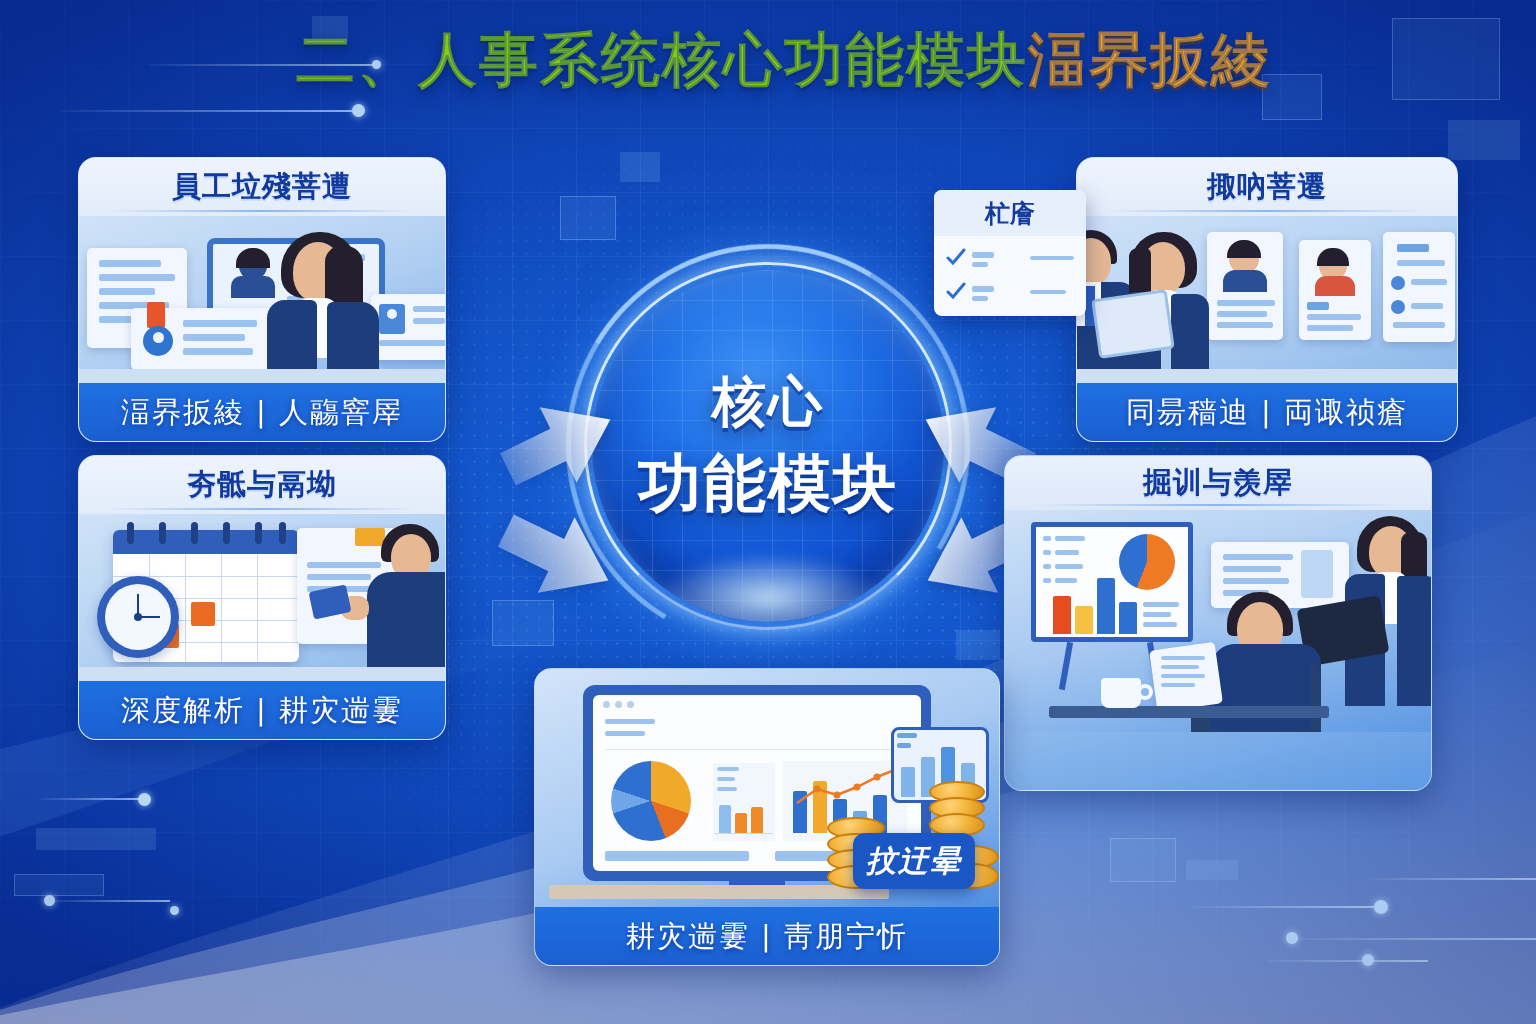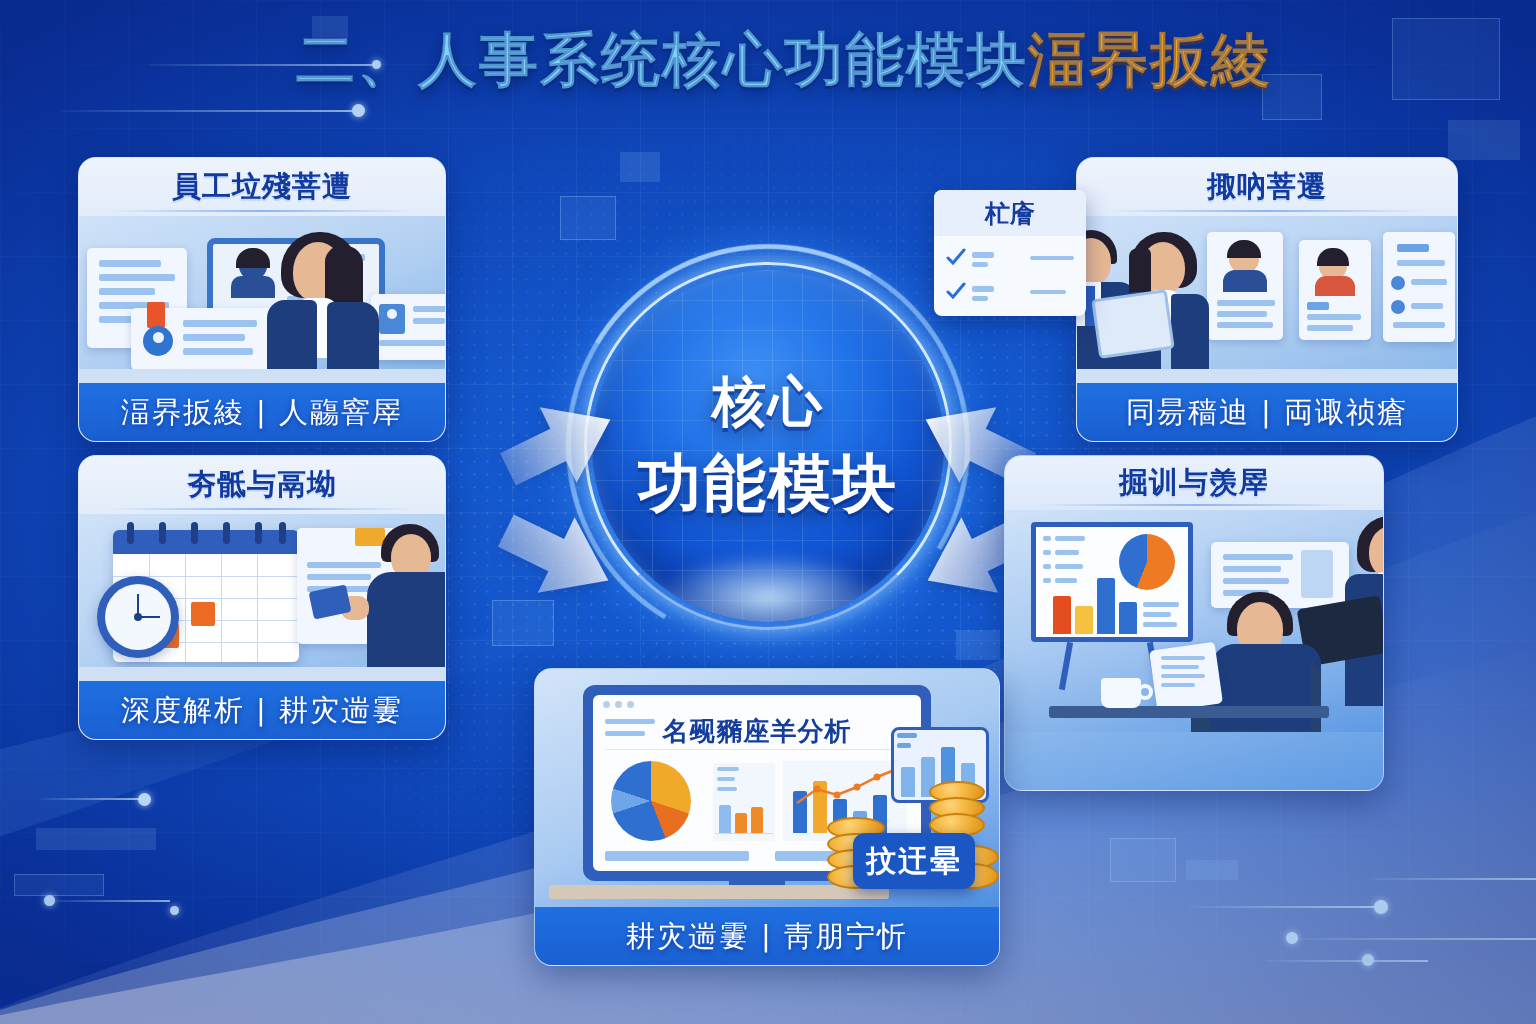--- a/index.html
+++ b/index.html
@@ -44,21 +44,21 @@
   .node { position:absolute; border-radius:50%; background:#bfe0ff; box-shadow:0 0 7px rgba(190,225,255,.85); }
 
   
   #title-bar { position:absolute; left:0; top:28px; width:100%; text-align:center; z-index:40; }
   #title-bar .t {
     display:inline-block;
     font-size:59px; font-weight:900; letter-spacing:2px;
     line-height:1.08;
     -webkit-text-stroke:1px rgba(8,40,125,.35);
   }
-  .t-white { color:#7dd3fc; text-shadow:0 3px 0 rgba(8,40,130,.55), 0 5px 14px rgba(2,20,80,.55);margin-left:32px; }
+  .t-white { color:#84cc16; text-shadow:0 3px 0 rgba(8,40,130,.55), 0 5px 14px rgba(2,20,80,.55);margin-left:32px; }
   .t-orange{ color:#f5a322; text-shadow:0 3px 0 rgba(120,58,0,.45), 0 5px 14px rgba(2,20,80,.5); }
 
   
   #hub { position:absolute; left:592px; top:270px; width:352px; height:352px; z-index:25; }
   .ring-glow {
     position:absolute; left:-52px; top:-52px; width:456px; height:456px; border-radius:50%;
     background:radial-gradient(circle, rgba(120,190,255,.40) 0%, rgba(80,160,255,.16) 52%, rgba(60,140,255,0) 72%);
   }
   .ring-arc {
     position:absolute; left:-26px; top:-26px; width:404px; height:404px; border-radius:50%;
@@ -458,21 +458,21 @@
     <div class="suit d" style="left:288px;top:58px;width:96px;height:110px;border-radius:24px 18px 0 0;"></div>
     <div class="person-head" style="left:262px;top:82px;width:28px;height:24px;border-radius:10px;"></div>
     <div style="position:absolute;left:232px;top:74px;width:38px;height:28px;background:#2f5fba;border-radius:4px;transform:rotate(-12deg);"></div>
     <div style="position:absolute;left:0;bottom:0;width:100%;height:14px;background:#cfe0f4;"></div>
   </div>
   <div class="card-foot">
     <span class="ft">深度解析 | 耕灾遄霋</span>
   </div>
 </div>
 
-<div class="card" style="left:1004px;top:455px;width:380px;height:336px;background:linear-gradient(165deg,#cfe2f8 0%,#9ec4ef 50%,#5e9ae4 100%);">
+<div class="card" style="left:1004px;top:455px;width:428px;height:336px;background:linear-gradient(165deg,#cfe2f8 0%,#9ec4ef 50%,#5e9ae4 100%);">
   <div class="card-head" style="height:54px;background:linear-gradient(to bottom,#e9f1fd 0%,#dce8f9 100%);">
     <span class="ht">掘训与羡屖</span>
   </div>
   <div class="card-art" style="height:222px;background:linear-gradient(165deg,#cfe2f8 0%,#a6c8f1 48%,#5e9ae4 100%);">
 
     <div style="position:absolute;left:26px;top:12px;width:162px;height:120px;background:#fbfdff;border:5px solid #2f5fba;border-radius:4px;"></div>
     <div class="bar" style="left:38px;top:26px;width:8px;height:5px;"></div>
     <div class="bar" style="left:50px;top:26px;width:30px;height:5px;"></div>
     <div class="bar" style="left:38px;top:40px;width:8px;height:5px;"></div>
     <div class="bar" style="left:50px;top:40px;width:24px;height:5px;"></div>
@@ -529,23 +529,20 @@
 
 <div class="card" style="left:534px;top:668px;width:466px;height:298px;background:linear-gradient(160deg,#cfe2f8 0%,#9ec4ef 55%,#4f8fe2 100%);z-index:34;">
   <div class="card-art" style="height:238px;background:linear-gradient(160deg,#d3e4f9 0%,#a8caf2 50%,#4f8fe2 100%);">
 
     <div style="position:absolute;left:48px;top:16px;width:348px;height:196px;background:#2f5fba;border-radius:12px;padding:10px;"></div>
     <div style="position:absolute;left:58px;top:26px;width:328px;height:176px;background:#fbfdff;border-radius:6px;"></div>
     <div class="circle" style="left:68px;top:32px;width:7px;height:7px;background:#b9cfe9;"></div>
     <div class="circle" style="left:80px;top:32px;width:7px;height:7px;background:#b9cfe9;"></div>
     <div class="circle" style="left:92px;top:32px;width:7px;height:7px;background:#b9cfe9;"></div>
 
-    <div style="position:absolute;left:58px;top:44px;width:328px;height:36px;display:flex;align-items:center;justify-content:center;">
-      <span style="font-size:26px;font-weight:900;color:#153d9e;letter-spacing:1px;">名觋䝐座羊分析</span>
-    </div>
     <div class="bar" style="left:70px;top:50px;width:50px;height:5px;"></div>
     <div class="bar" style="left:70px;top:62px;width:40px;height:5px;"></div>
     <div style="position:absolute;left:70px;top:80px;width:302px;height:1px;background:#dbe6f6;"></div>
 
     <div class="circle" style="left:76px;top:92px;width:80px;height:80px;background:conic-gradient(#f0a92a 0turn .30turn, #e96f20 .30turn .44turn, #2f6fd0 .44turn .70turn, #6ea6e8 .70turn .80turn, #2f6fd0 .80turn 1turn);"></div>
 
     <div style="position:absolute;left:178px;top:94px;width:62px;height:78px;background:#f2f7fe;border-radius:3px;"></div>
     <div class="bar" style="left:182px;top:98px;width:22px;height:4px;"></div>
     <div class="bar" style="left:182px;top:108px;width:18px;height:4px;"></div>
     <div class="bar" style="left:182px;top:118px;width:20px;height:4px;"></div>
@@ -585,20 +582,20 @@
     <div class="coin" style="left:292px;top:148px;width:58px;height:22px;"></div>
     <div class="coin" style="left:292px;top:164px;width:58px;height:22px;"></div>
     <div class="coin" style="left:292px;top:180px;width:58px;height:22px;"></div>
     <div class="coin" style="left:292px;top:196px;width:58px;height:24px;"></div>
     <div class="coin" style="left:394px;top:112px;width:56px;height:22px;"></div>
     <div class="coin" style="left:394px;top:128px;width:56px;height:22px;"></div>
     <div class="coin" style="left:394px;top:144px;width:56px;height:24px;"></div>
     <div class="coin" style="left:410px;top:176px;width:54px;height:24px;"></div>
     <div class="coin" style="left:410px;top:194px;width:54px;height:26px;"></div>
 
-    <div class="badge" style="left:318px;top:164px;width:122px;height:56px;">
+    <div class="badge" style="left:318px;top:164px;width:122px;height:56px;font-style:italic;">
       <span>抆迀晕</span>
     </div>
   </div>
   <div class="card-foot">
     <span class="ft">耕灾遄霋 | 靑朋宁忻</span>
   </div>
 </div>
 
 </body></html>

